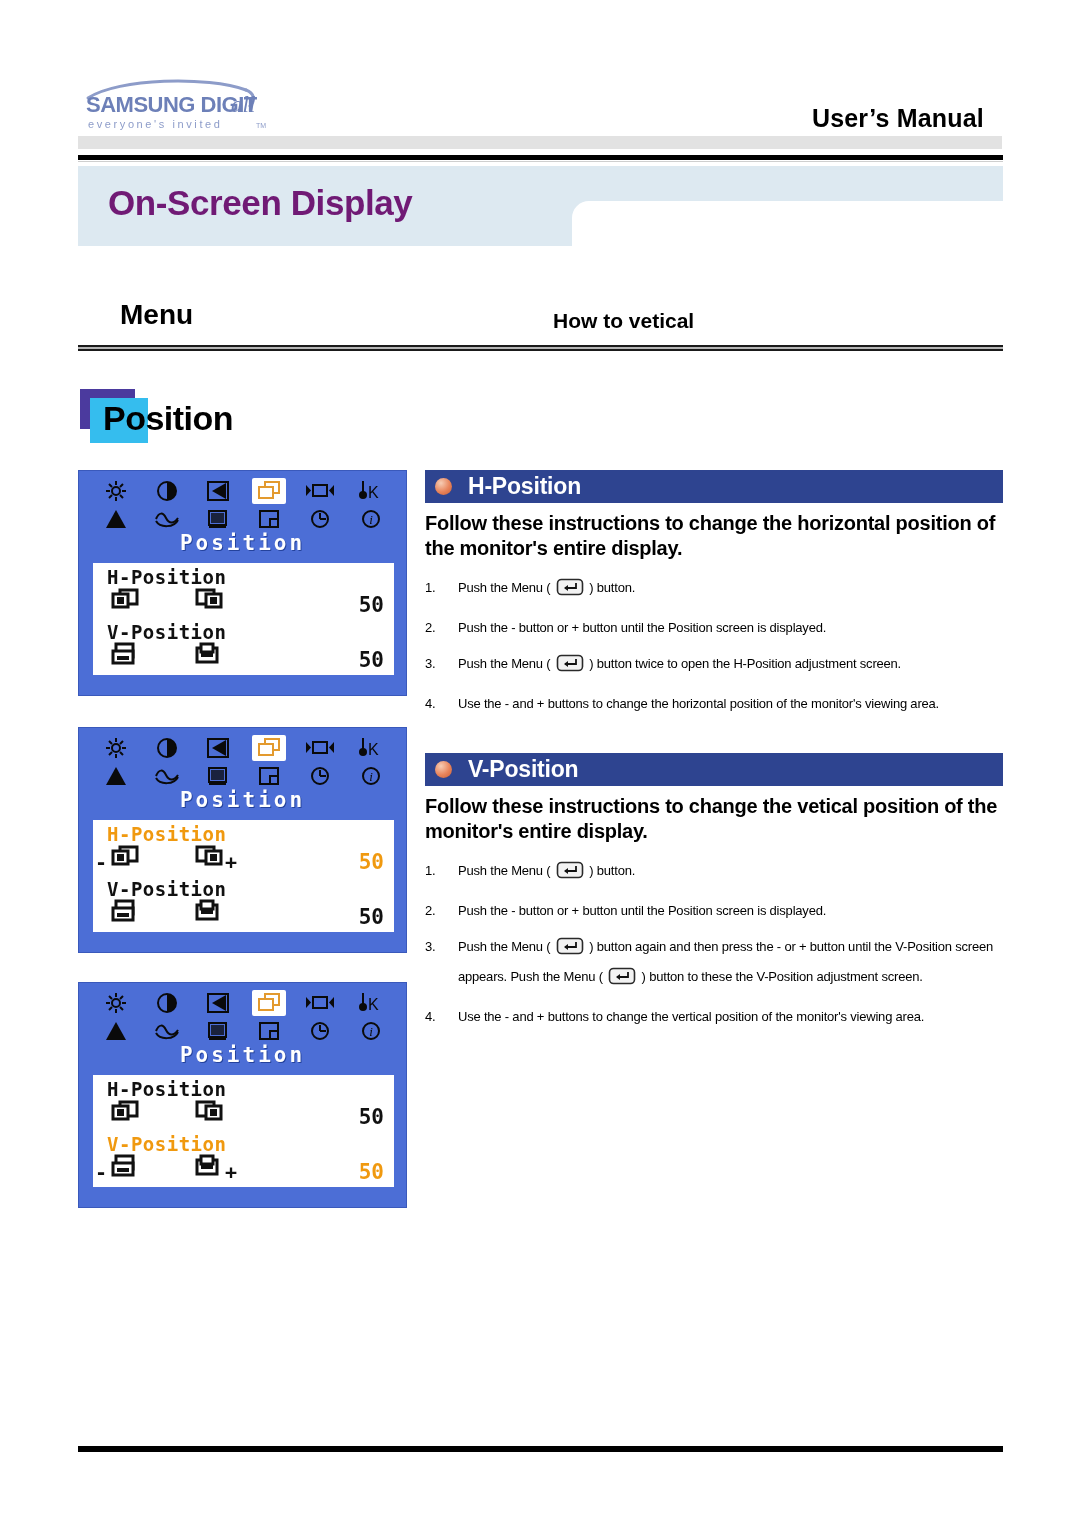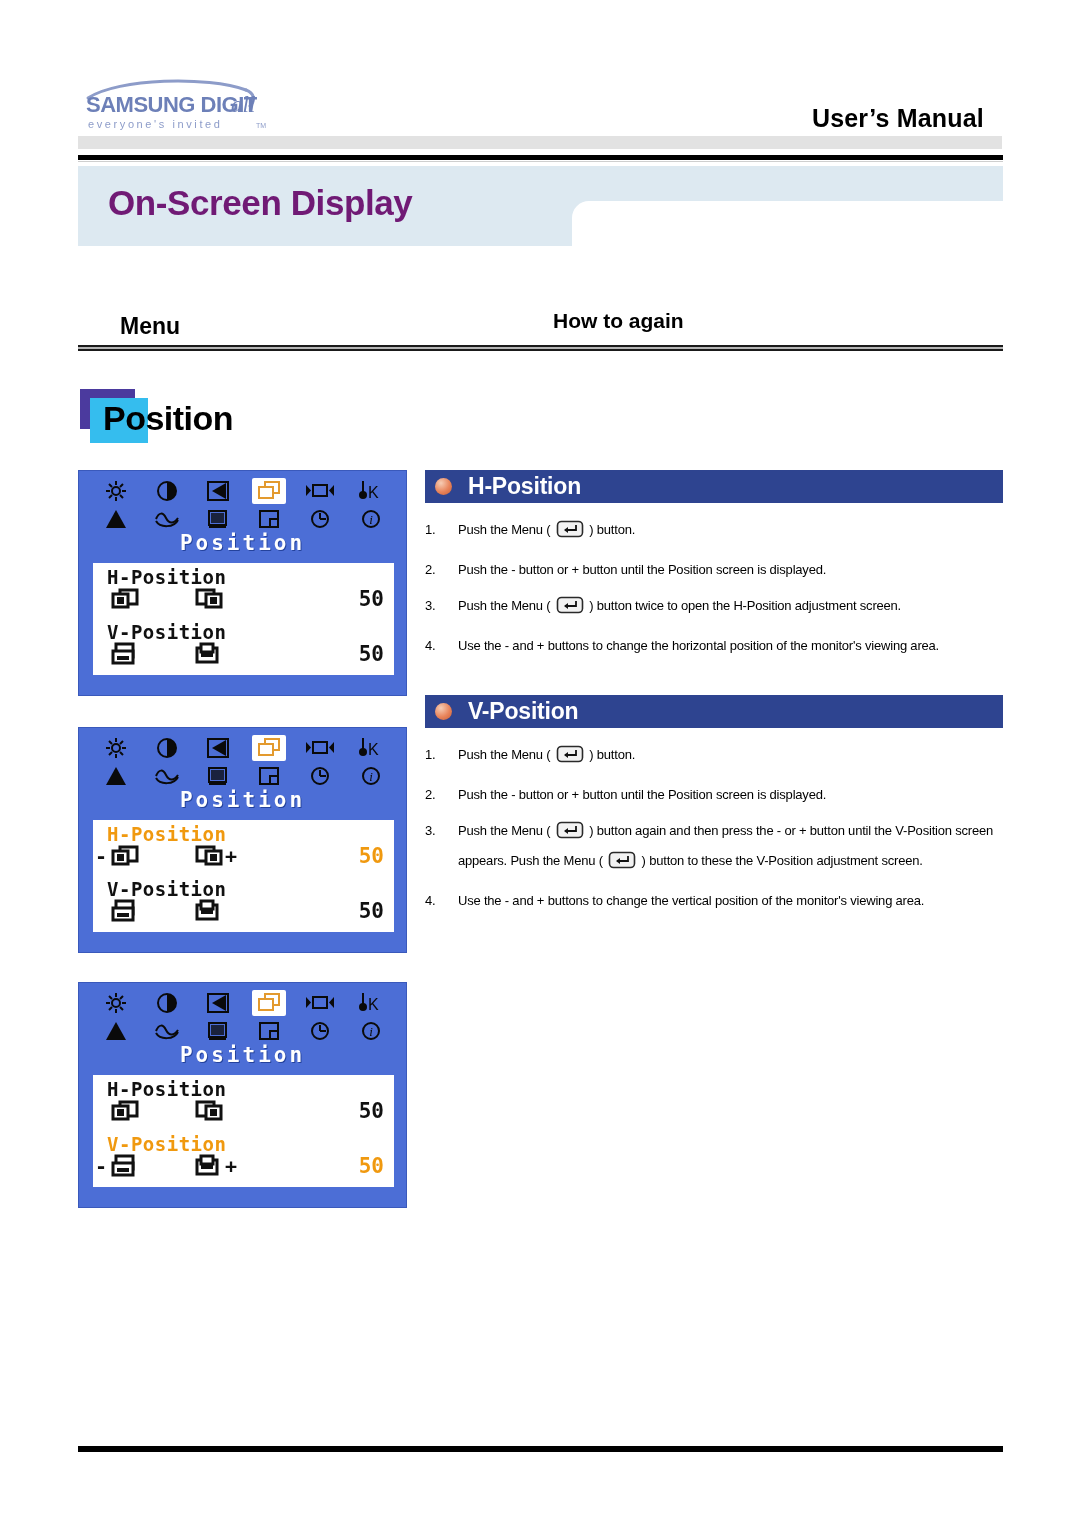--- a/index.html
+++ b/index.html
@@ -87,22 +87,22 @@
     font-size: 35px;
     font-weight: bold;
     letter-spacing: -0.4px;
     color: #701a75;
   }
 
   
   .col-menu {
     position: absolute;
     left: 120px;
-    top: 313px;
-    font-size: 23px;
+    top: 299px;
+    font-size: 28px;
     font-weight: bold;
   }
   .col-howto {
     position: absolute;
     left: 553px;
     top: 309px;
     font-size: 21px;
     font-weight: bold;
   }
   .double-rule {
@@ -219,21 +219,21 @@
   }
   .osd-row-label.hl { color: #f0990f; }
   .lbl-h { top: 3px; }
   .lbl-v { top: 58px; }
 
   .osd-ctrls {
     position: absolute;
     left: 0; right: 0;
     height: 30px;
     display: flex;
-    align-items: flex-start;
+    align-items: flex-end;
   }
   .ctrls-h { top: 24px; }
   .ctrls-v { top: 79px; }
 
   .osd-minus, .osd-plus {
     font-family: "DejaVu Sans Mono", monospace;
     font-size: 20px;
     font-weight: bold;
     color: #111;
     width: 16px;
@@ -334,21 +334,21 @@
 
 <div class="gray-band"></div>
 <div class="rule-thick"></div>
 <div class="rule-thin-under"></div>
 
 <div class="banner"></div>
 <div class="banner-notch"></div>
 <div class="banner-title">On-Screen Display</div>
 
 <div class="col-menu">Menu</div>
-<div class="col-howto">How to again</div>
+<div class="col-howto">How to vetical</div>
 <div class="double-rule">
   <i></i>
     <i class="gap"></i>
     <i></i>
 </div>
 
 <div class="tag-wrap">
   <div class="tag-back"></div>
   <div class="tag-front"></div>
   <div class="tag-text">Position</div>
@@ -735,20 +735,21 @@
     </div>
   </div>
 </div>
 
 <div class="right-col">
 
   <div class="sec-head">
     <span class="bullet"></span>
     <span class="sec-title">H-Position</span>
   </div>
+  <p class="sec-desc">Follow these instructions to change the horizontal position of the monitor's entire display.</p>
 
   <ol class="steps">
     <li>
       <span>Push the Menu ( </span><span class="menu-icon"><svg width="28" height="18" viewBox="0 0 28 18">
             <rect x="1.5" y="1.5" width="25" height="15" rx="4" ry="4" fill="#f2f2f2" stroke="#2a2a2a" stroke-width="1.6"></rect>
             <path d="M20 5 L20 10 L9 10" fill="none" stroke="#111" stroke-width="1.8"></path>
             <path d="M12 7 L8 10 L12 13 Z" fill="#111"></path>
           </svg></span><span> ) button.</span>
     </li>
     <li>
@@ -765,20 +766,21 @@
       <span>Use the - and + buttons to change the horizontal position of the monitor's viewing area.</span>
     </li>
   </ol>
 
   <div class="gap-v"></div>
 
   <div class="sec-head">
     <span class="bullet"></span>
     <span class="sec-title">V-Position</span>
   </div>
+  <p class="sec-desc">Follow these instructions to change the vetical position of the monitor's entire display.</p>
 
   <ol class="steps">
     <li>
       <span>Push the Menu ( </span><span class="menu-icon"><svg width="28" height="18" viewBox="0 0 28 18">
             <rect x="1.5" y="1.5" width="25" height="15" rx="4" ry="4" fill="#f2f2f2" stroke="#2a2a2a" stroke-width="1.6"></rect>
             <path d="M20 5 L20 10 L9 10" fill="none" stroke="#111" stroke-width="1.8"></path>
             <path d="M12 7 L8 10 L12 13 Z" fill="#111"></path>
           </svg></span><span> ) button.</span>
     </li>
     <li>

